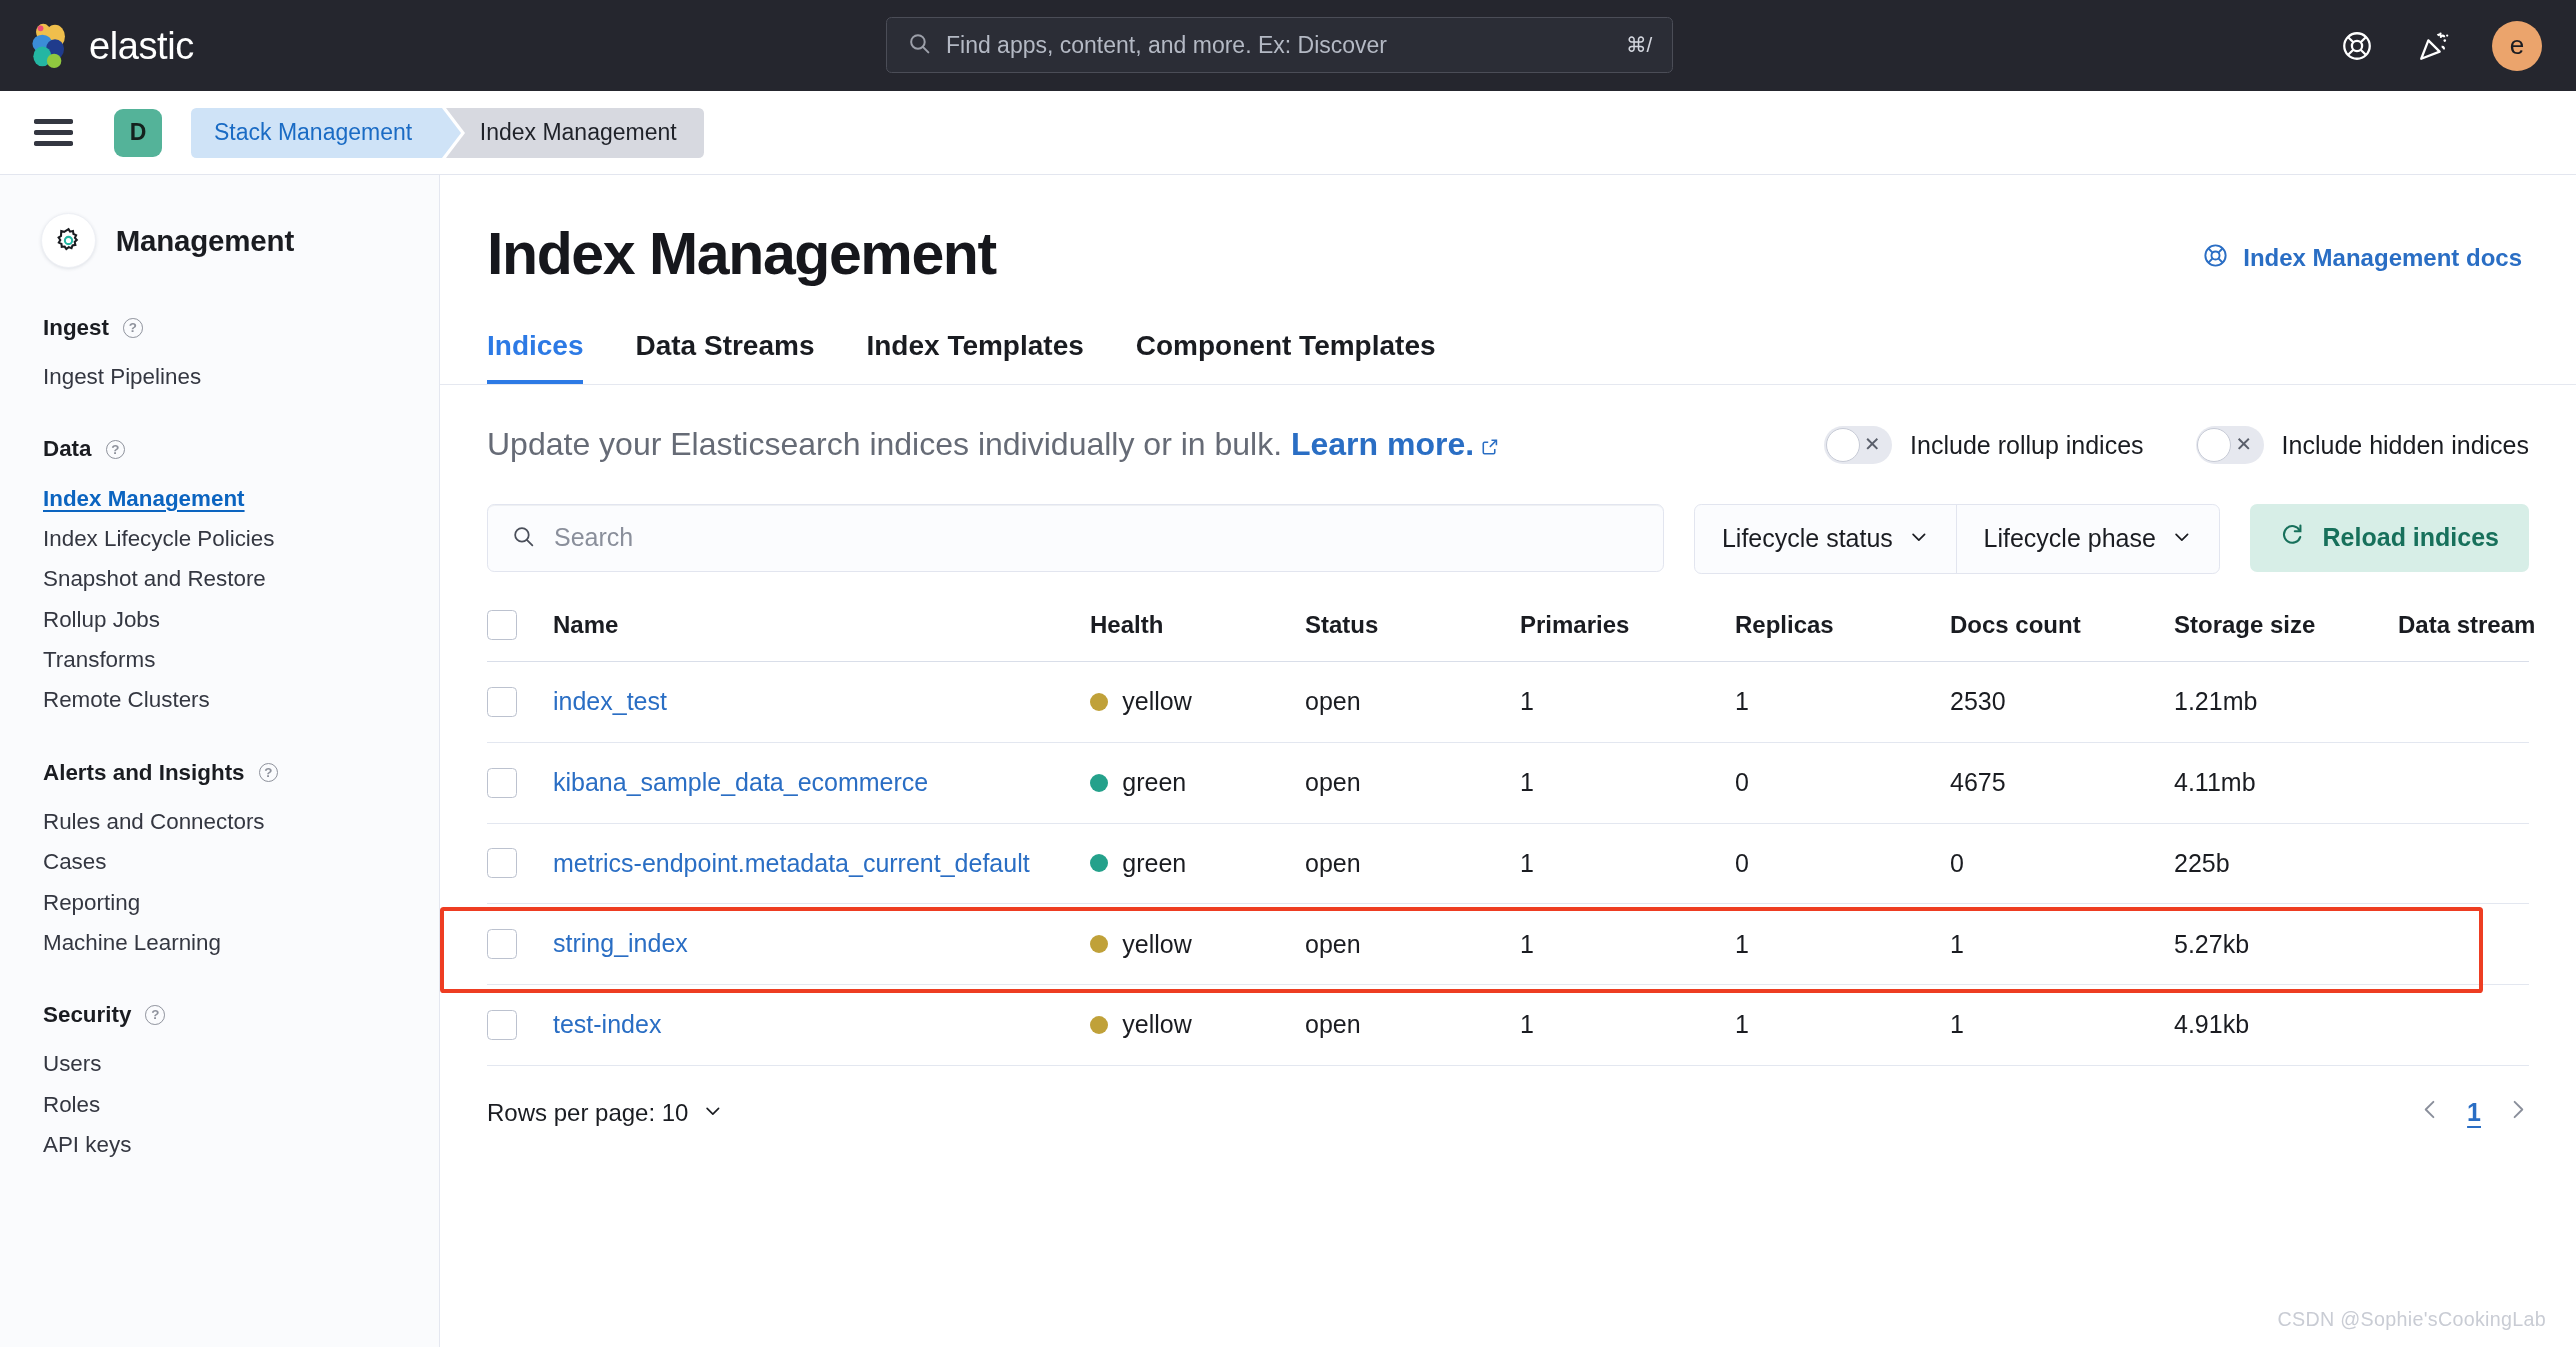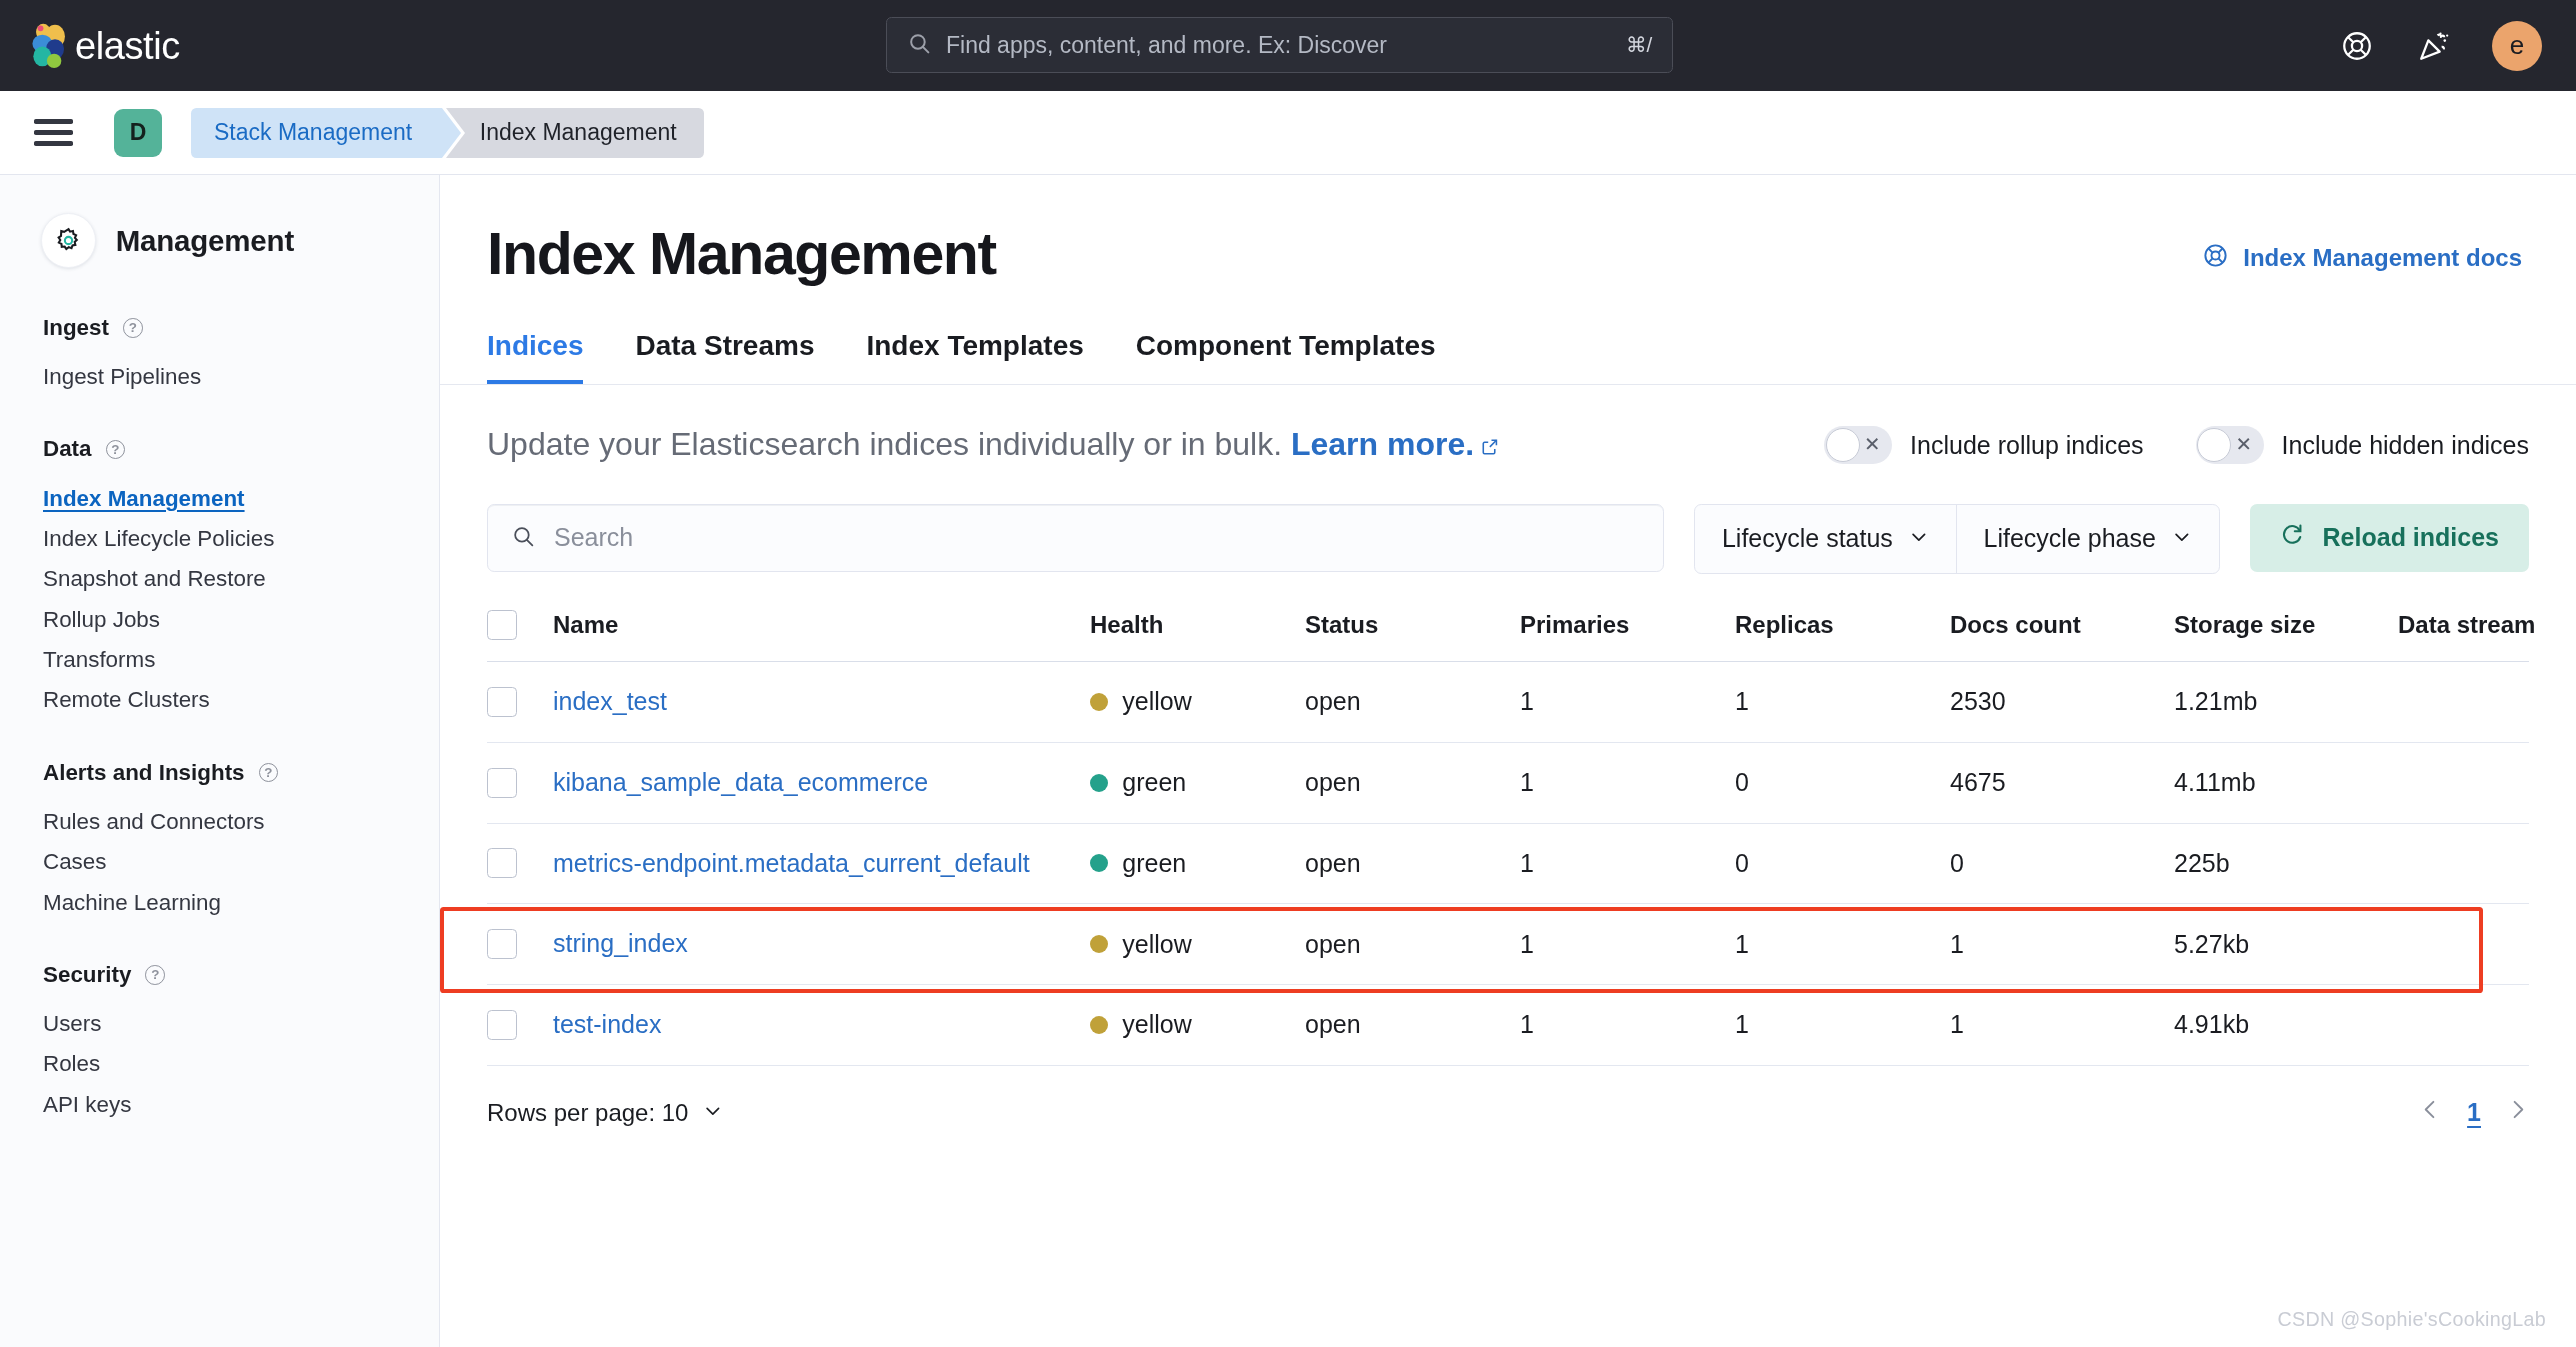--- a/index.html
+++ b/index.html
@@ -11,21 +11,21 @@
   }
 
   
   .top-bar {
     position: absolute; top: 0; left: 0;
     width: 2576px; height: 91px;
     background: #25262e;
     display: flex; align-items: center;
   }
   .brand {
-    display: flex; align-items: center; gap: 1px;
+    display: flex; align-items: center; gap: 15px;
     margin-left: 27px;
   }
   .brand-logo { width: 47px; height: 47px; position: relative; }
   .brand-name {
     color: #ffffff; font-size: 38px; font-weight: 400;
     letter-spacing: -0.4px; line-height: 1;
   }
   .global-search {
     position: absolute; left: 886px; top: 17px;
     width: 787px; height: 56px;
@@ -436,20 +436,21 @@
     <div class="nav-item">Remote Clusters</div>
   </div>
 
   <div class="nav-group">
     <div class="nav-group-title">
       <span>Alerts and Insights</span>
       <span class="q-mark">?</span>
     </div>
     <div class="nav-item">Rules and Connectors</div>
     <div class="nav-item">Cases</div>
+    <div class="nav-item">Reporting</div>
     <div class="nav-item">Machine Learning</div>
   </div>
 
   <div class="nav-group">
     <div class="nav-group-title">
       <span>Security</span>
       <span class="q-mark">?</span>
     </div>
     <div class="nav-item">Users</div>
     <div class="nav-item">Roles</div>

